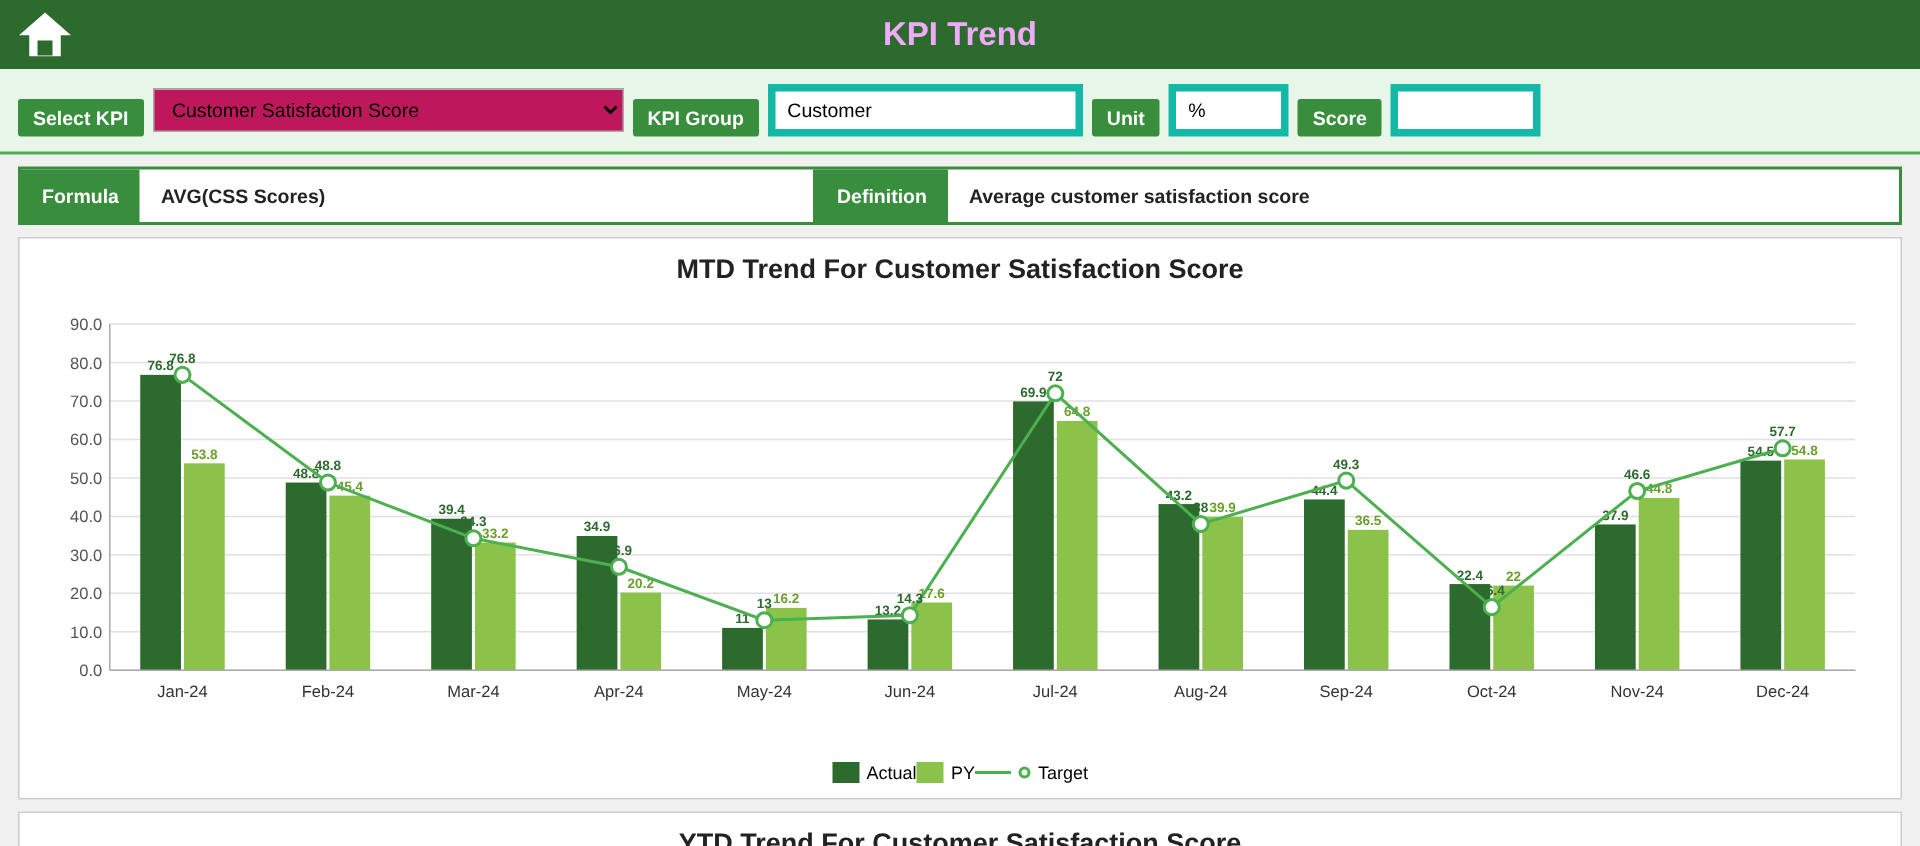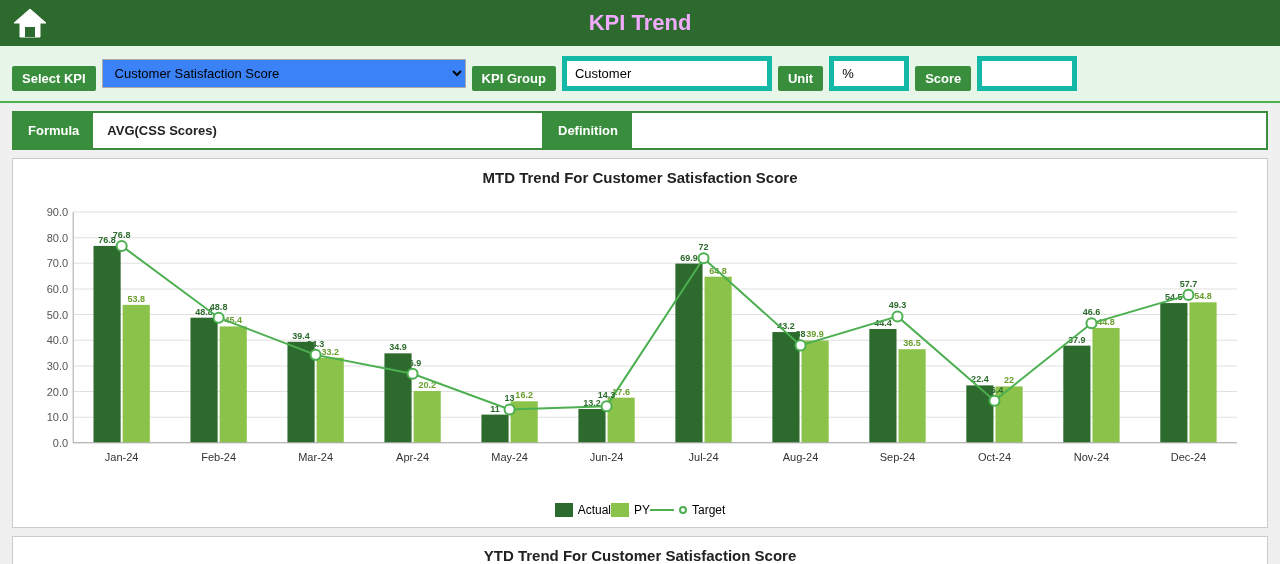--- a/index.html
+++ b/index.html
@@ -5,37 +5,37 @@
     * { box-sizing: border-box; margin: 0; padding: 0; }
     body { font-family: Arial, sans-serif; background: #f0f0f0; width: 1280px; overflow-x: hidden; }
 
     
     .header { background: #2d6a2d; color: #f0abfc; text-align: center; padding: 10px 0; font-size: 22px; font-weight: bold; display: flex; align-items: center; justify-content: center; position: relative; }
     .home-icon { position: absolute; left: 12px; top: 50%; transform: translateY(-50%); width: 36px; height: 36px; }
 
     
     .controls-row { background: #e8f5e9; padding: 10px 12px; display: flex; align-items: center; gap: 6px; border-bottom: 2px solid #4caf50; }
     .ctrl-label { background: #388e3c; color: white; padding: 5px 10px; font-size: 13px; font-weight: bold; border-radius: 2px; white-space: nowrap; margin-top: 10px; }
-    .ctrl-select { border: 1px solid #aaa; padding: 5px 8px; font-size: 13px; width: 364px; background: #3b82f6; }
+    .ctrl-select { border: 1px solid #aaa; padding: 5px 8px; font-size: 13px; width: 314px; background: #be185d; }
     .ctrl-input { border: 5px solid #14b8a6; padding: 5px 8px; font-size: 13px; background: white; }
     .ctrl-input.kpi-group { width: 210px; }
     .ctrl-input.unit { width: 80px; }
     .ctrl-input.type { width: 100px; }
 
     
     .info-row { background: white; display: flex; border: 2px solid #388e3c; margin: 8px 12px; }
     .info-cell { display: flex; align-items: stretch; }
     .info-key { background: #388e3c; color: white; font-weight: bold; padding: 10px 14px; font-size: 13px; display: flex; align-items: center; }
     .info-val { padding: 10px 14px; font-size: 13px; color: #222; display: flex; align-items: center; font-weight: bold; }
     .info-cell.formula { width: 530px; border-right: 2px solid #388e3c; }
     .info-cell.definition { flex: 1; }
 
     
     .chart-container { background: white; margin: 8px 12px; border: 1px solid #ccc; padding: 10px 10px 10px 10px; }
-    .chart-title { text-align: center; font-size: 15px; font-weight: bold; color: #222; margin-bottom: 6px; }
+    .chart-title { text-align: center; font-size: 18px; font-weight: bold; color: #222; margin-bottom: 6px; }
 
     
     .chart-wrap { position: relative; width: 100%; }
     svg.chart { width: 100%; overflow: visible; }
 
     .legend { display: flex; justify-content: center; margin-top: 6px; font-size: 12px; align-items: center; }
     .legend-item { display: flex; align-items: center; gap: 5px; }
     .legend-box { width: 18px; height: 14px; display: inline-block; }
     .legend-line { width: 24px; height: 2px; background: #4caf50; display: inline-block; position: relative; }
     .legend-dot { width: 8px; height: 8px; background: white; border: 2px solid #4caf50; border-radius: 50%; display: inline-block; }
@@ -64,20 +64,21 @@
   <input class="ctrl-input type" readonly="" style="">
 </div>
 
 <div class="info-row">
   <div class="info-cell formula">
     <div class="info-key">Formula</div>
     <div class="info-val">AVG(CSS Scores)</div>
   </div>
   <div class="info-cell definition">
     <div class="info-key">Definition</div>
+    <div class="info-val">Average customer satisfaction score</div>
   </div>
 </div>
 
 <div class="chart-container">
   <div class="chart-title">MTD Trend For Customer Satisfaction Score</div>
   <div class="chart-wrap">
     <svg class="chart" id="mtdSvg" viewBox="0 0 1230 300" preserveAspectRatio="none">
         <line x1="50" y1="250" x2="1210" y2="250" stroke="#e0e0e0" stroke-width="1"></line>
         <text x="45" y="254" text-anchor="end" font-size="11" fill="#555">0.0</text>
         <line x1="50" y1="224.44444444444446" x2="1210" y2="224.44444444444446" stroke="#e0e0e0" stroke-width="1"></line>

